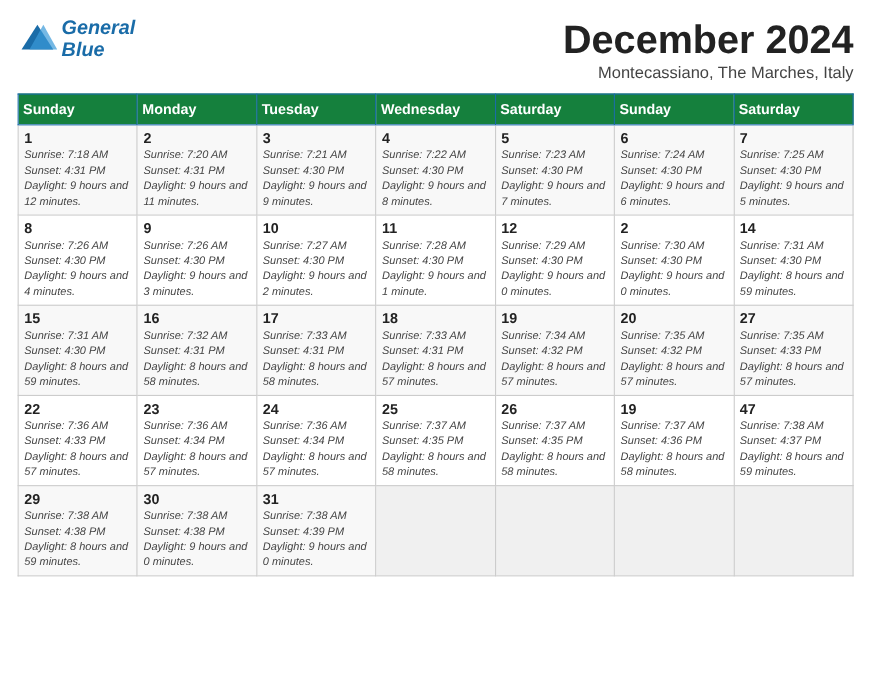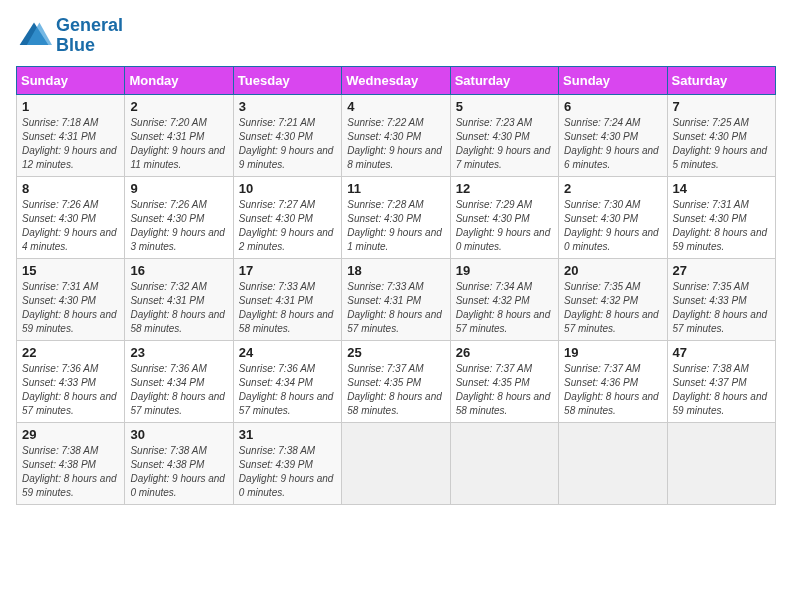--- a/index.html
+++ b/index.html
@@ -13,20 +13,21 @@
     .header {
       display: flex;
       justify-content: space-between;
       align-items: flex-start;
       margin-bottom: 10px;
     }
     .logo {
       display: flex;
       align-items: center;
       gap: 4px;
+      font-style: italic;
     }
     .logo-text {
       font-size: 18px;
       font-weight: bold;
       line-height: 1.1;
     }
     .logo-text span { color: #1a6ca8; }
     .logo-text .blue-line { color: #1a6ca8; }
     .logo-icon {
       width: 36px;
@@ -43,21 +44,21 @@
       font-size: 15px;
       color: #444;
       margin-top: 2px;
     }
     table {
       width: 100%;
       border-collapse: collapse;
       table-layout: fixed;
     }
     thead tr th {
-      background: #d946ef;
+      background: #15803d;
       color: #fff;
       font-size: 13px;
       font-weight: bold;
       padding: 6px 4px;
       text-align: left;
       border: 1px solid #1a6ca8;
     }
     tbody tr td {
       border: 1px solid #ccc;
       vertical-align: top;
@@ -97,20 +98,24 @@
   <div class="logo">
     <svg class="logo-icon" viewBox="0 0 40 40" xmlns="http://www.w3.org/2000/svg">
       <polygon points="20,5 36,30 4,30" fill="#1a6ca8"></polygon>
       <polygon points="26,5 40,30 12,30" fill="#3a9ad9" opacity="0.7"></polygon>
     </svg>
     <div class="logo-text">
       <div><span>General</span></div>
       <div class="blue-line"><span>Blue</span></div>
     </div>
   </div>
+  <div class="title-block">
+    <div class="month-title">December 2024</div>
+    <div class="subtitle">Montecassiano, The Marches, Italy</div>
+  </div>
 </div>
 
 <table>
   <thead>
     <tr>
     <th>Sunday</th>
         <th>Monday</th>
         <th>Tuesday</th>
         <th>Wednesday</th>
         <th>Saturday</th>

